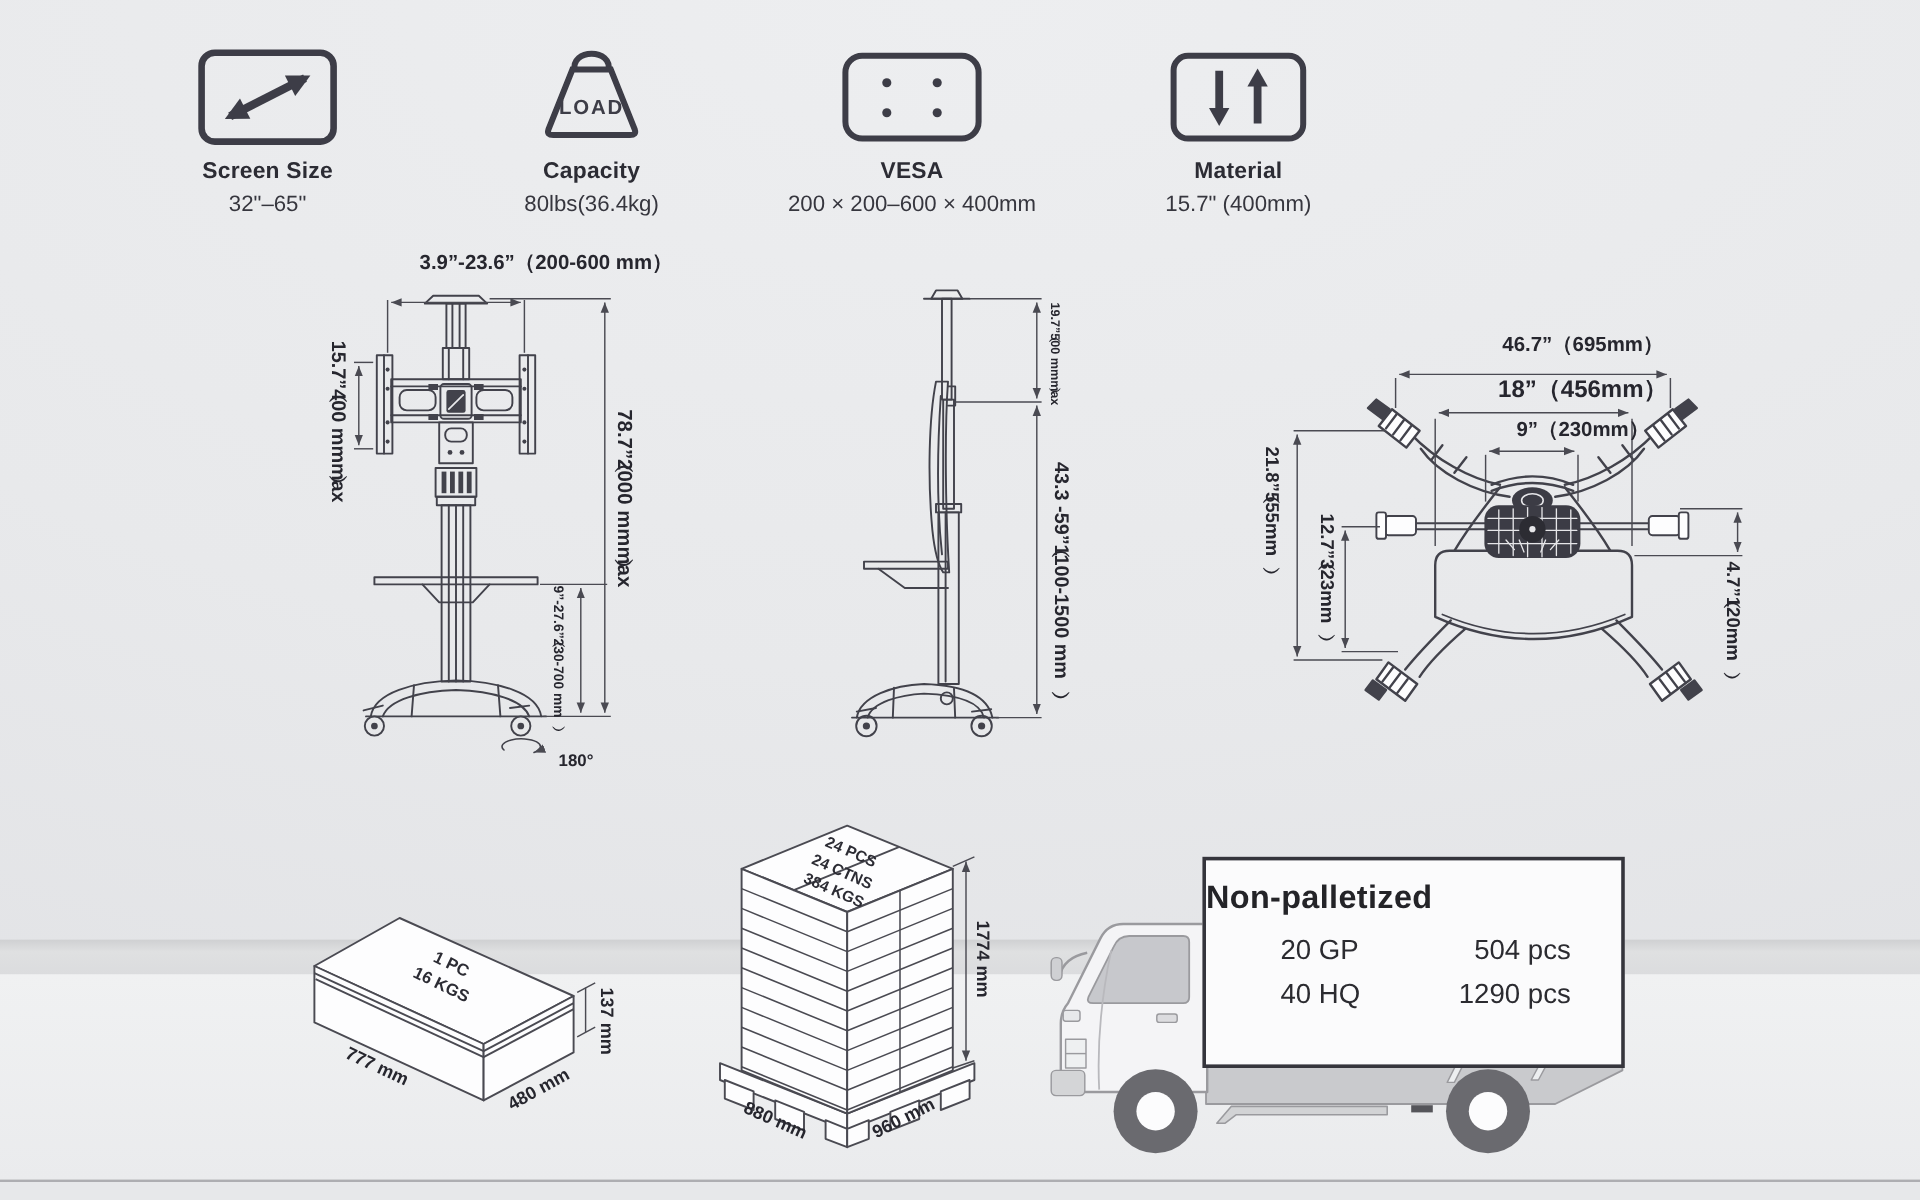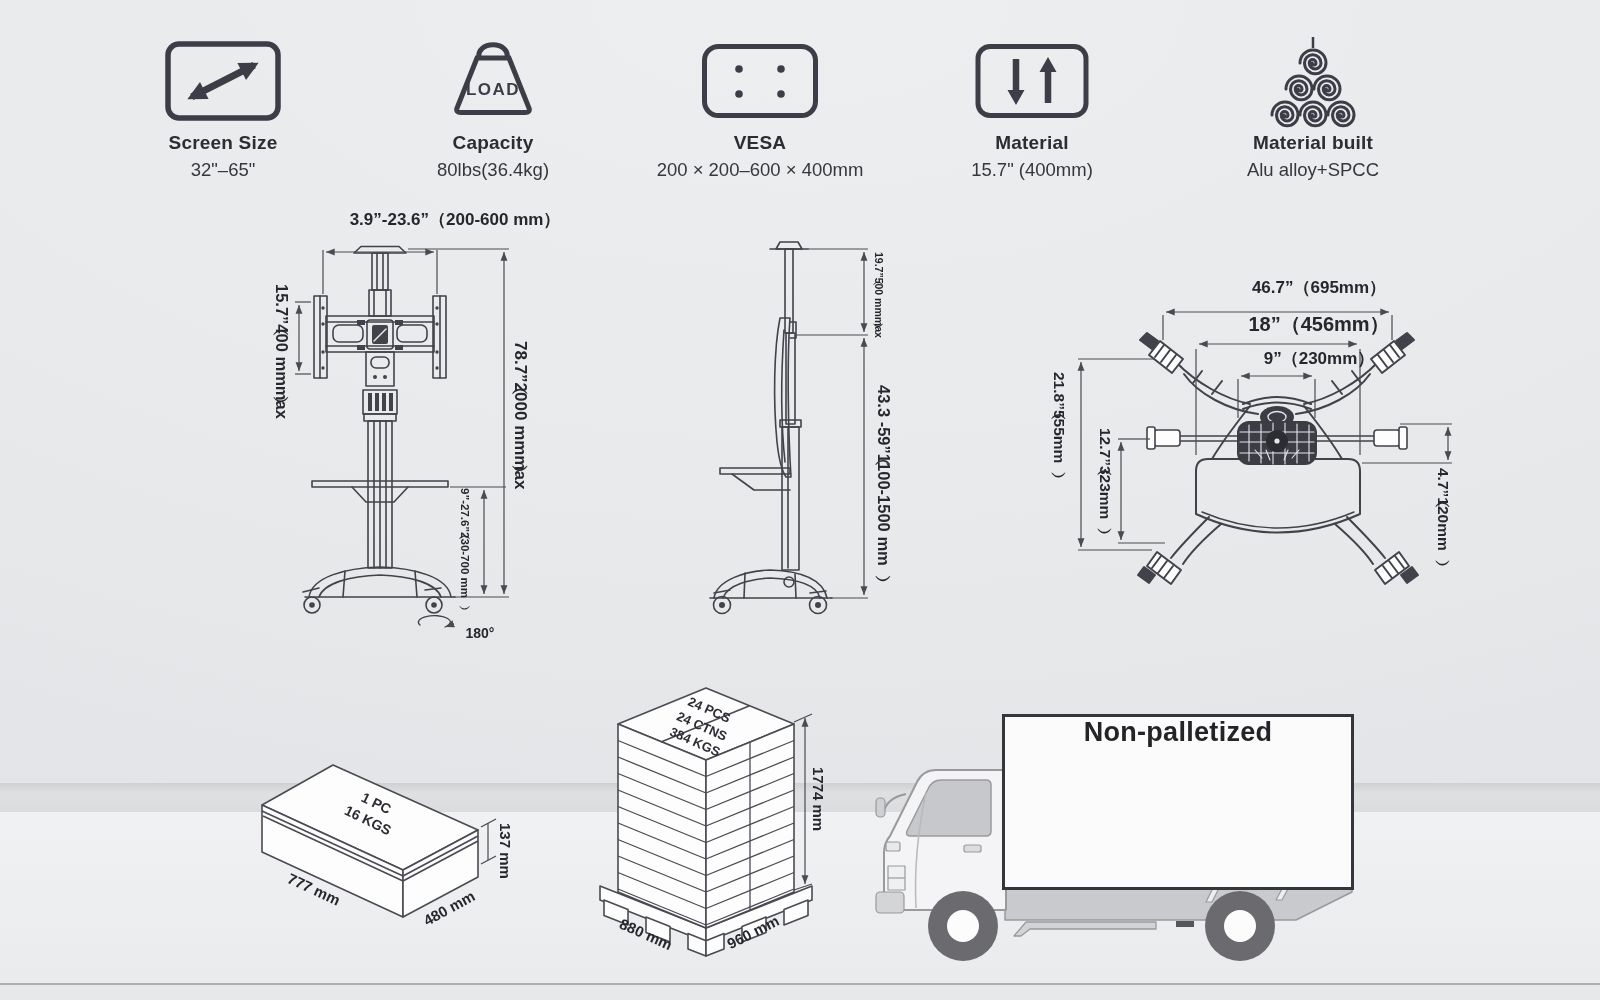--- a/index.html
+++ b/index.html
@@ -22,21 +22,21 @@
 
   .dim,.dimv,.dimr{position:absolute;white-space:nowrap;font-weight:600;color:#26262e;}
   .dim{transform:translate(-50%,-50%);margin-left:42px;}
   .dimv{writing-mode:vertical-rl;text-orientation:mixed;}
   .dimr{transform:translate(-50%,-50%) rotate(var(--r));}
   .isolabel{position:absolute;transform:translate(-50%,-50%) rotate(var(--r));
             text-align:center;font-weight:700;color:#2c2c34;line-height:1.35;}
 
   .sign{position:absolute;left:1002px;top:714px;width:352px;height:176px;
         background:#fbfbfc;border:3px solid #35353c;box-sizing:border-box;}
-  .sign .title{margin-top:0;text-align:center;font-size:27px;font-weight:700;
+  .sign .title{margin-top:16px;font-size:27px;font-weight:700;
                color:#242428;letter-spacing:.3px;}
   .sign .rows{margin:9px 42px 0 62px;font-size:23px;color:#2b2b30;}
   .sign .row{display:flex;justify-content:space-between;line-height:37px;}
   .sign .rv{width:122px;text-align:right;}
   svg text{font-family:"Liberation Sans","DejaVu Sans",sans-serif;}
 </style>
 </head>
 <body>
 
 <div class="stage">
@@ -378,38 +378,20 @@
         <line x1="42" y1="17" x2="42" y2="50" stroke="#3d3d47" stroke-width="6.5"></line>
         <polygon points="42,63 33.5,48 50.5,48" fill="#3d3d47"></polygon>
         <line x1="74" y1="61" x2="74" y2="28" stroke="#3d3d47" stroke-width="6.5"></line>
         <polygon points="74,15 65.5,30 82.5,30" fill="#3d3d47"></polygon>
       </svg>
     </div>
     <div class="slabel">Material</div>
     <div class="svalue">15.7" (400mm)</div>
   </div>
 
-  <div class="spec" style="left:1173px">
-    <div class="iconwrap">
-      <svg width="124" height="104" viewBox="0 0 124 104">
-        <defs>
-          <path id="sp" d="M-13,0 A13,13 0 0 1 13,0 A10.75,10.75 0 0 1 -8.5,0 A8.25,8.25 0 0 1 8,0 A5.9,5.9 0 0 1 -3.8,0 A3.4,3.4 0 0 1 3,0 A1.9,1.9 0 0 1 -0.8,0" fill="none" stroke="#3d3d47" stroke-width="3" stroke-linecap="round"></path>
-        </defs>
-        <line x1="62" y1="8" x2="62" y2="19" stroke="#3d3d47" stroke-width="2.5"></line>
-        <use href="#sp" transform="translate(62,34)"></use>
-        <use href="#sp" transform="translate(48,60)"></use>
-          <use href="#sp" transform="translate(76,60)"></use>
-        <use href="#sp" transform="translate(34,86)"></use>
-          <use href="#sp" transform="translate(62,86)"></use>
-          <use href="#sp" transform="translate(90,86)"></use>
-      </svg>
-    </div>
-    <div class="slabel">Material built</div>
-    <div class="svalue">Alu alloy+SPCC</div>
-  </div>
 
   <div class="dim" style="left:413px;top:219px;font-size:17px">3.9”-23.6”（200-600 mm）</div>
   <div class="dimv" style="left:271px;top:284px;font-size:16.5px">15.7”（400 mm）max</div>
   <div class="dimv" style="left:509px;top:341px;font-size:17px">78.7”（2000 mm）max</div>
   <div class="dimv" style="left:457px;top:488px;font-size:11.5px">9”-27.6”（230-700 mm）</div>
   <div class="dim" style="left:438px;top:633px;font-size:14px">180°</div>
 
   <div class="dimv" style="left:872px;top:252px;font-size:10.5px">19.7”（500 mm）max</div>
   <div class="dimv" style="left:873px;top:385px;font-size:16.5px">43.3 -59”（1100-1500 mm）</div>
 
@@ -432,15 +414,25 @@
     <div>24 PCS</div>
     <div>24 CTNS</div>
     <div>384 KGS</div>
   </div>
   <div class="dimr" style="left:646px;top:934px;--r:24deg;font-size:15px">880 mm</div>
   <div class="dimr" style="left:753px;top:932px;--r:-27deg;font-size:15px">960 mm</div>
   <div class="dimv" style="left:810px;top:767px;font-size:15px">1774 mm</div>
 
   <div class="sign">
     <div class="title">Non-palletized</div>
+    <div class="rows">
+      <div class="row">
+        <span>20 GP</span>
+        <span class="rv">504 pcs</span>
+      </div>
+      <div class="row">
+        <span>40 HQ</span>
+        <span class="rv">1290 pcs</span>
+      </div>
+    </div>
   </div>
 
 </div>
 
 </body></html>

